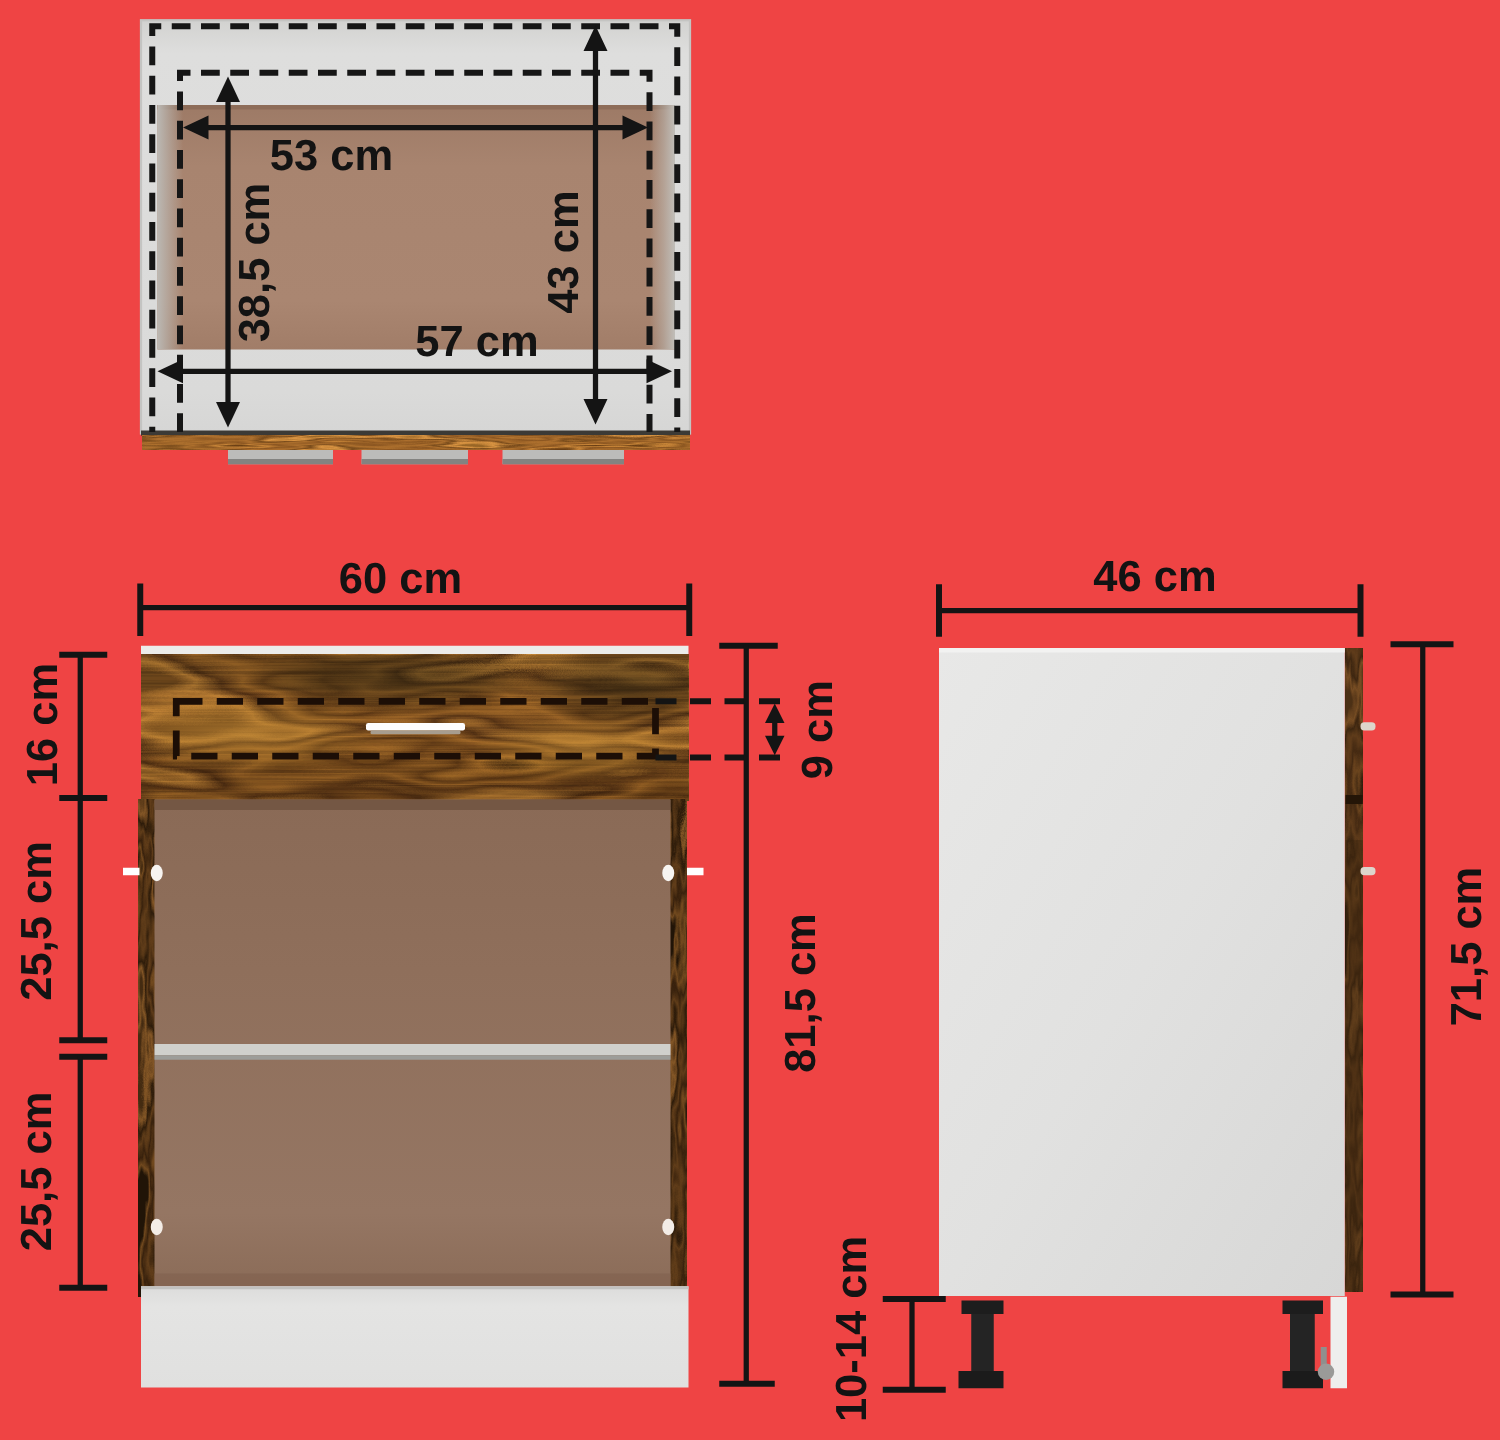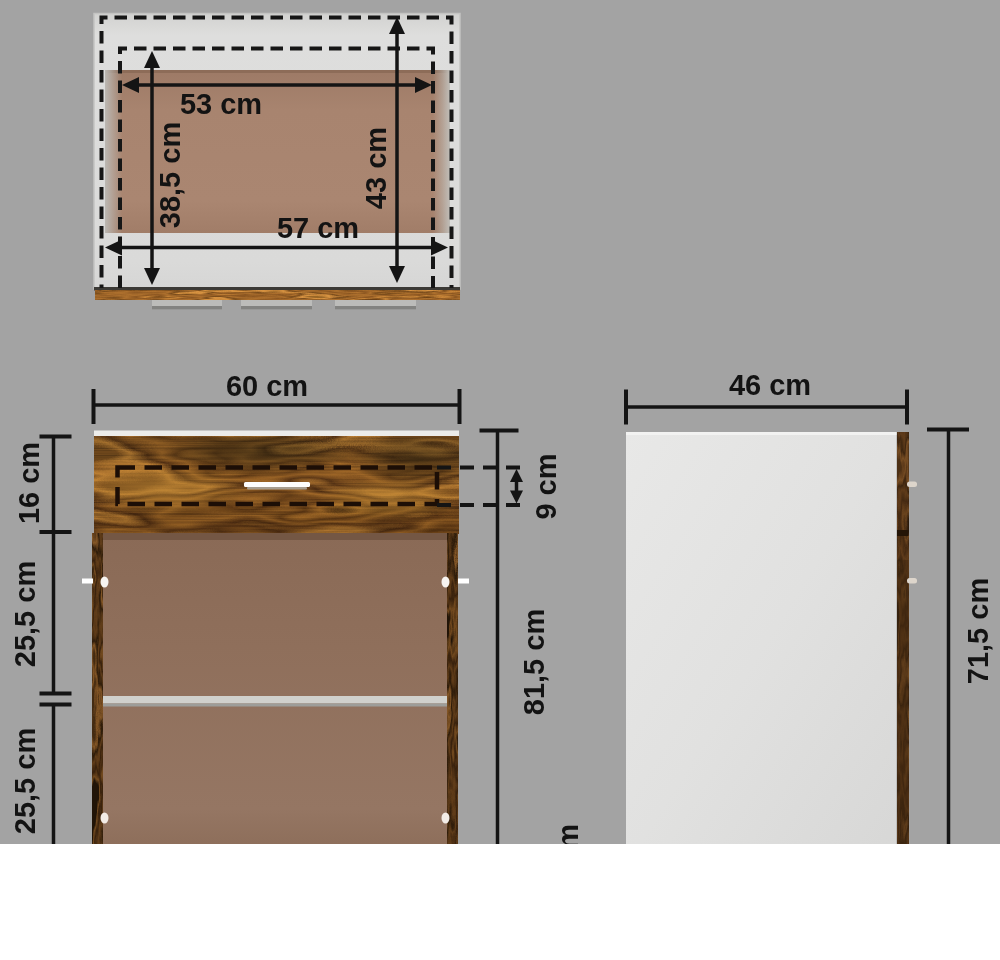--- a/index.html
+++ b/index.html
@@ -1,16 +1,16 @@
 <!DOCTYPE html>
 <html><head>
 <meta charset="utf-8">
 <style>
   html,body{margin:0;padding:0;background:#ffffff;}
-  .page{width:1000px;height:844px;position:relative;overflow:hidden;background:#a3a3a3;}
+  .page{width:1000px;height:960px;position:relative;overflow:hidden;background:#ef4444;}
   text{font-family:"Liberation Sans",sans-serif;font-weight:bold;fill:#131313;}
 </style>
 </head>
 <body>
 <div class="page">
 <svg width="1000" height="960" viewBox="0 0 1000 960">
 <defs>
 
   <filter id="woodH" x="0%" y="0%" width="100%" height="100%" color-interpolation-filters="sRGB">
     <feTurbulence type="fractalNoise" baseFrequency="0.0055 0.026" numOctaves="3" seed="5"></feTurbulence>

